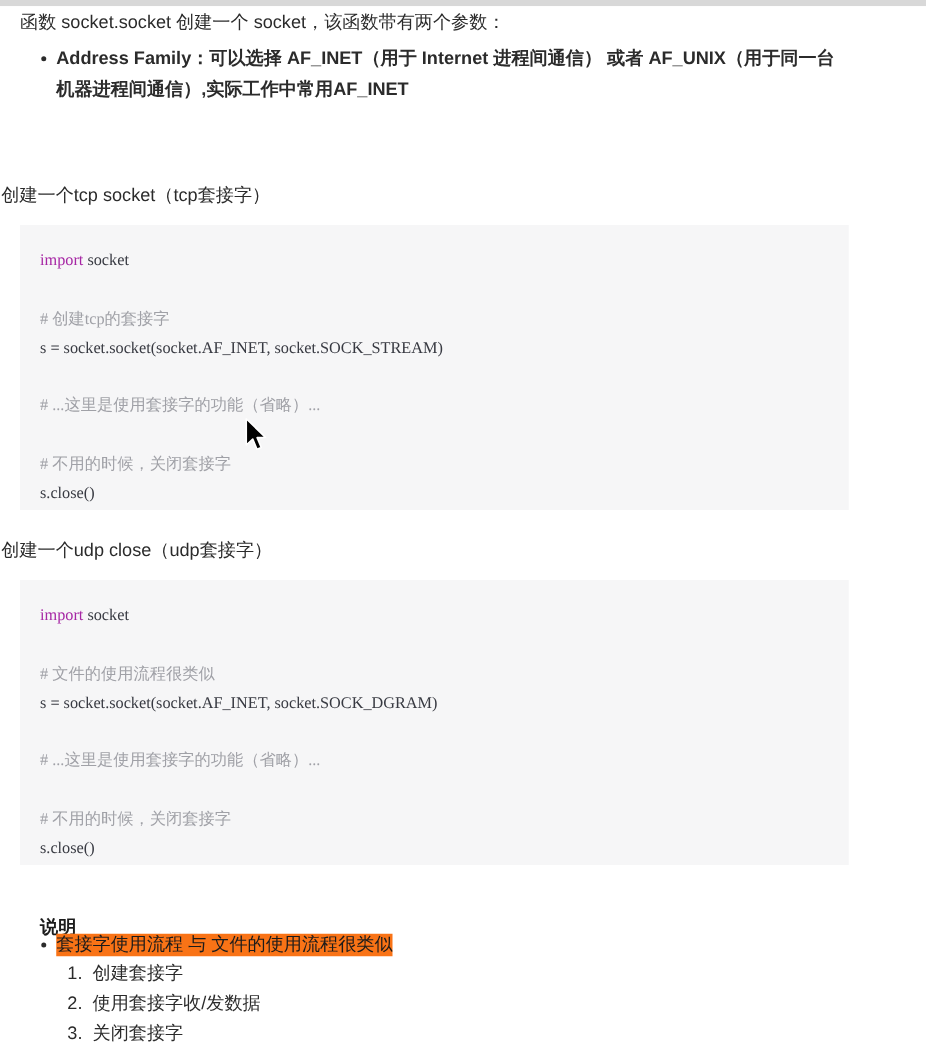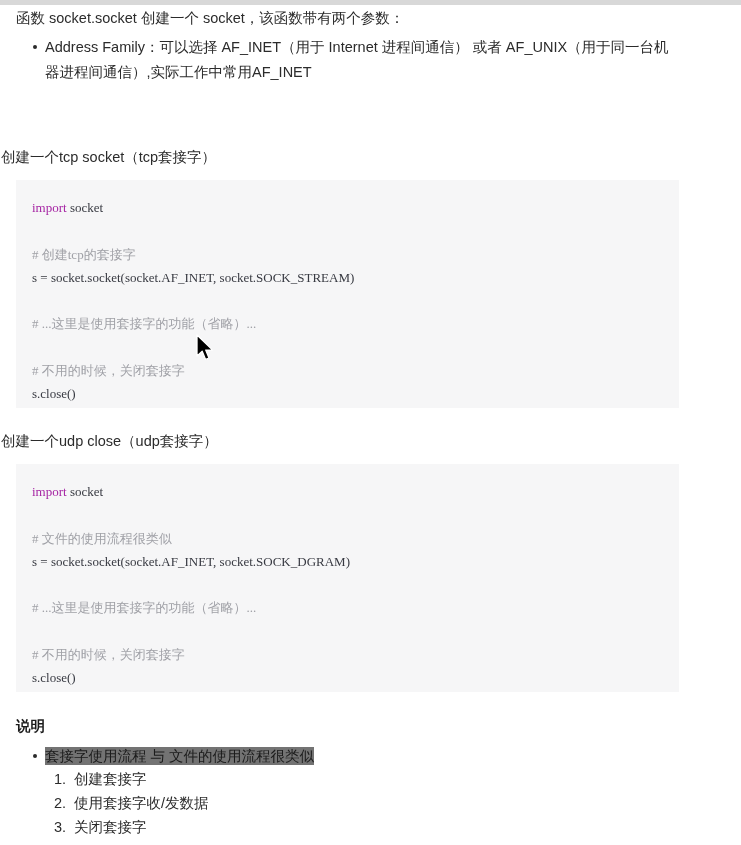--- a/index.html
+++ b/index.html
@@ -44,20 +44,21 @@
   }
   ul.bullets {
     position: absolute;
     top: 30px;
     left: 0;
     margin: 0;
     padding: 0 16px 0 33px;
     list-style: none;
     width: 692px;
     box-sizing: border-box;
+    font-weight: bold;
   }
   ul.bullets > li {
     position: relative;
     font-size: 14.5px;
     line-height: 25px;
     color: #2b2b2b;
     padding-left: 12px;
     margin-bottom: 2px;
   }
   ul.bullets > li::before {
@@ -82,21 +83,21 @@
   .subhead-tcp { top: 142px; }
   .subhead-udp { top: 426px; }
   .section-head {
     position: absolute;
     left: 0;
     padding: 0 16px;
     font-size: 14.5px;
     font-weight: bold;
     line-height: 20px;
     color: #1b1b1b;
-    margin: 0;
+    margin: 16px;
     top: 711px;
   }
   pre.codeblock {
     position: absolute;
     left: 16px;
     width: 663px;
     box-sizing: border-box;
     margin: 0;
     background: #f6f6f7;
     padding: 16px 16px 18px 16px;
@@ -132,21 +133,21 @@
     content: "";
     position: absolute;
     left: 0;
     top: 9px;
     width: 4px;
     height: 4px;
     border-radius: 50%;
     background: #2b2b2b;
   }
   .hl {
-    background: #737373;
+    background: #f97316;
     color: #1b1b1b;
     padding: 1px 0;
   }
   ol.steps {
     margin: 0 0 0 0;
     padding-left: 25px;
     list-style: decimal;
   }
   ol.steps > li {
     font-size: 14.5px;

